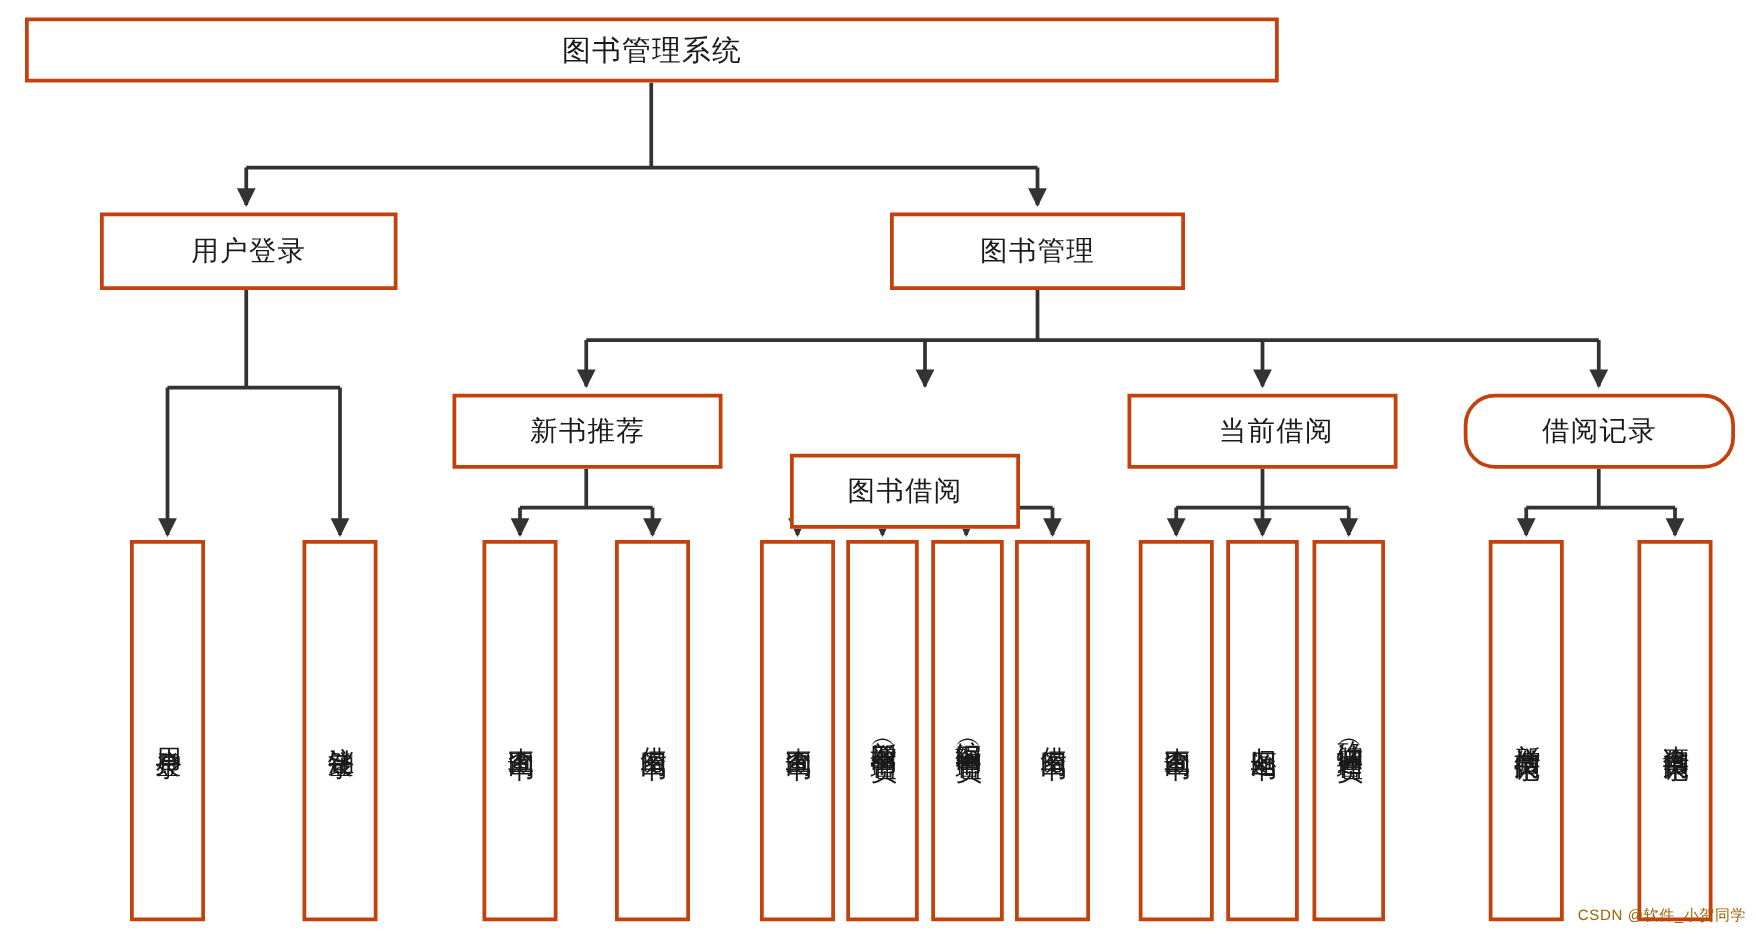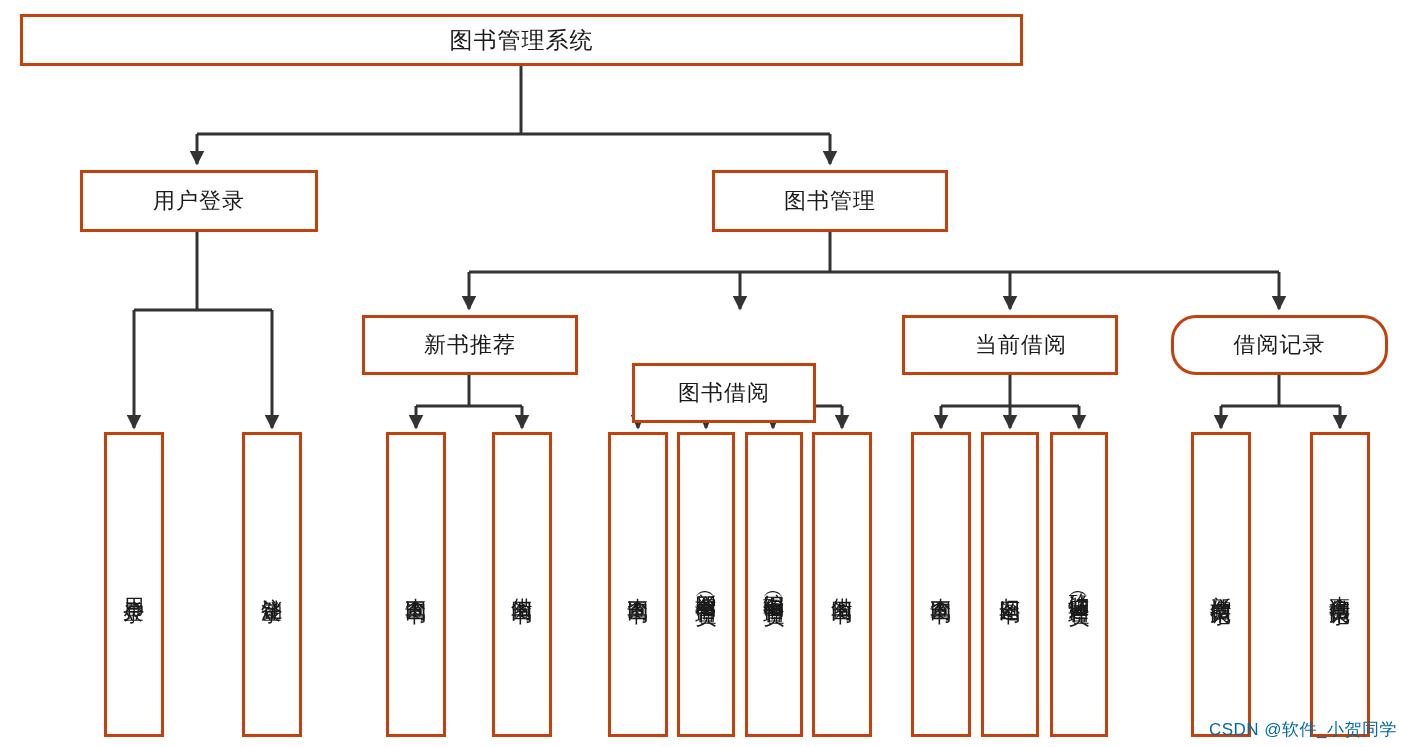--- a/index.html
+++ b/index.html
@@ -59,22 +59,22 @@
     font-size: 21px;
     line-height: 1.32;
     letter-spacing: 2px;
     white-space: nowrap;
     text-align: center;
   }
   .watermark {
     position: absolute;
     right: 8px;
     bottom: 6px;
-    font-size: 17px;
-    color: #0369a1;
+    font-size: 12px;
+    color: #a16207;
     letter-spacing: 0.5px;
     z-index: 5;
     white-space: nowrap;
   }
 </style>
 </head>
 <body>
 
 <div id="canvas">
 

